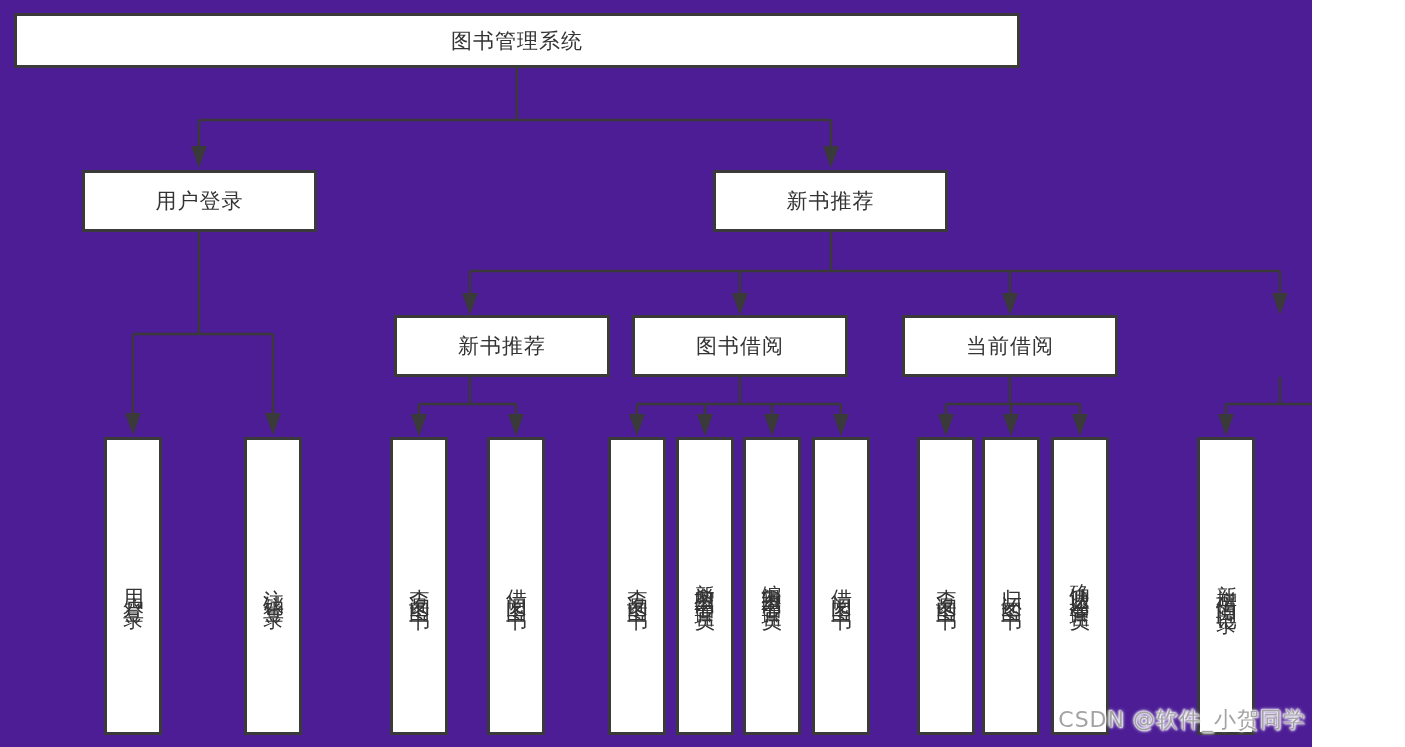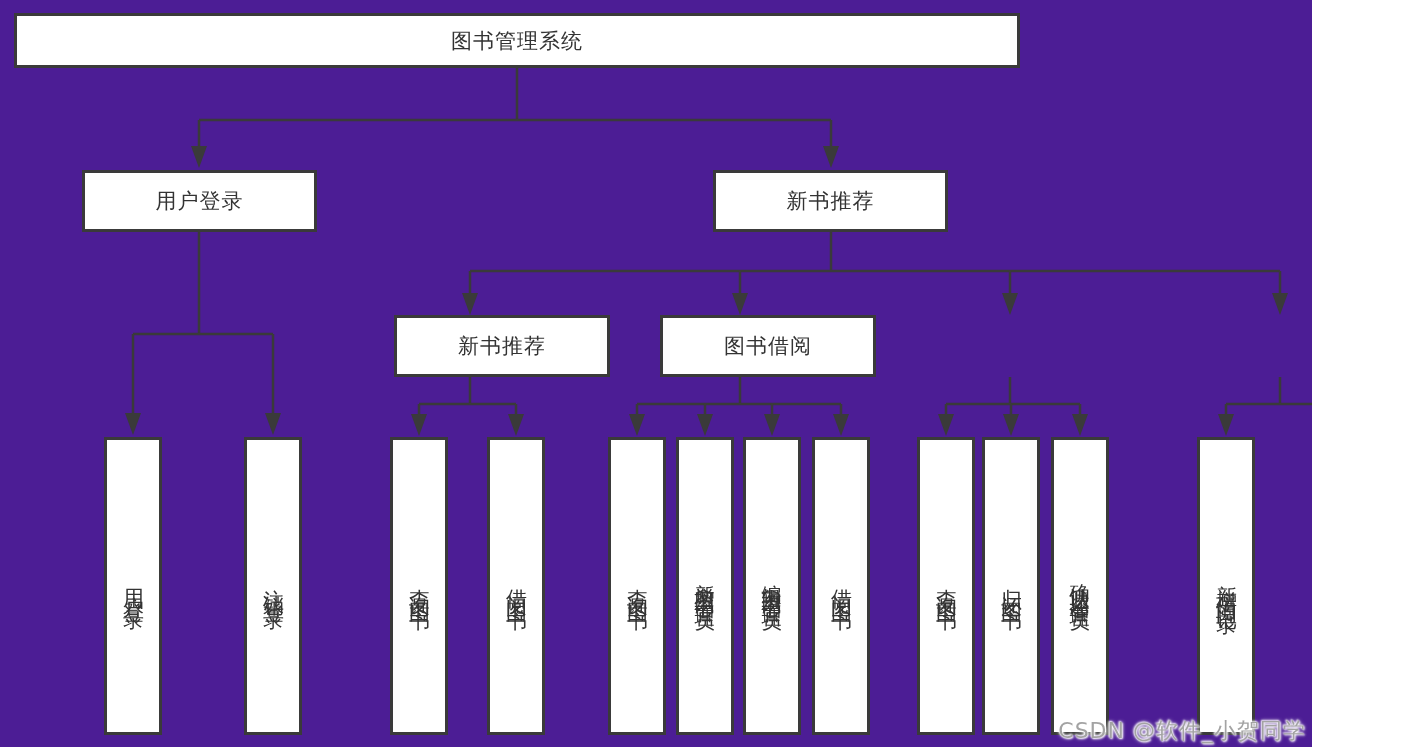--- a/index.html
+++ b/index.html
@@ -46,21 +46,21 @@
     font-size: 21px;
     letter-spacing: 7px;
     line-height: 1.1;
     color: #333333;
     z-index: 1;
     text-align: center;
   }
   .watermark {
     position: absolute;
     right: 6px;
-    bottom: 1px;
+    bottom: 12px;
     font-size: 22px;
     color: #a3a3a3;
     z-index: 2;
     letter-spacing: 1px;
     text-shadow: 0 0 2px #ffffff, 0 0 4px #ffffff, 1px 1px 2px #ffffff, -1px -1px 2px #ffffff;
     white-space: nowrap;
   }
 </style>
 </head>
 <body>
@@ -144,22 +144,25 @@
   <div class="hbox" style="left:82px; top:170px; width:235px; height:62px;">
     <span>用户登录</span>
   </div>
   <div class="hbox" style="left:713px; top:170px; width:235px; height:62px;">
     <span>新书推荐</span>
   </div>
 
   <div class="hbox" style="left:346px; top:315px; width:216px; height:62px;margin-left:48px;">
     <span>新书推荐</span>
   </div>
-  <div class="hbox" style="left:632px; top:315px; width:216px; height:62px;margin-left:28px;">
+  <div class="hbox" style="left:632px; top:315px; width:216px; height:62px;">
     <span>图书借阅</span>
+  </div>
+  <div class="hbox" style="left:902px; top:315px; width:216px; height:62px;">
+    <span>当前借阅</span>
   </div>
 
   <div class="leaf" style="left:104px;">
     <span>用户登录</span>
   </div>
   <div class="leaf" style="left:244px;">
     <span>注销登录</span>
   </div>
 
   <div class="leaf" style="left:390px;">

